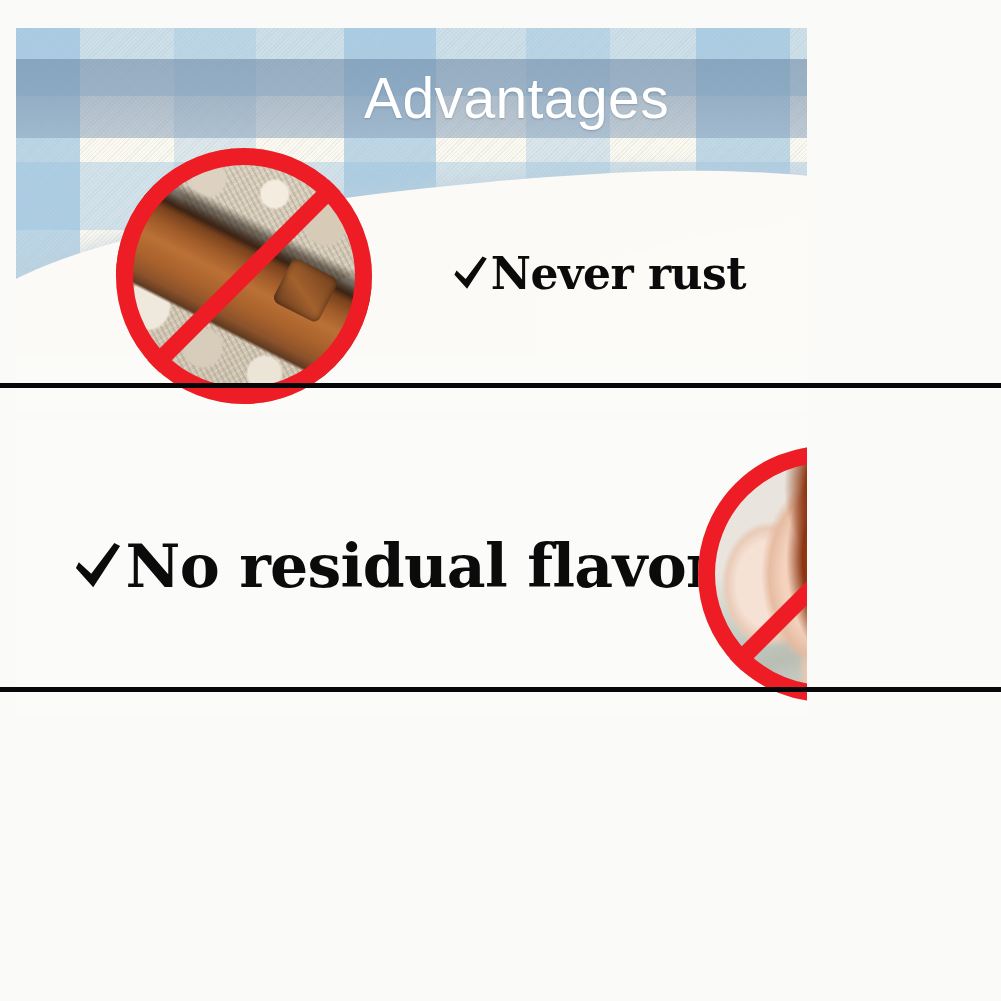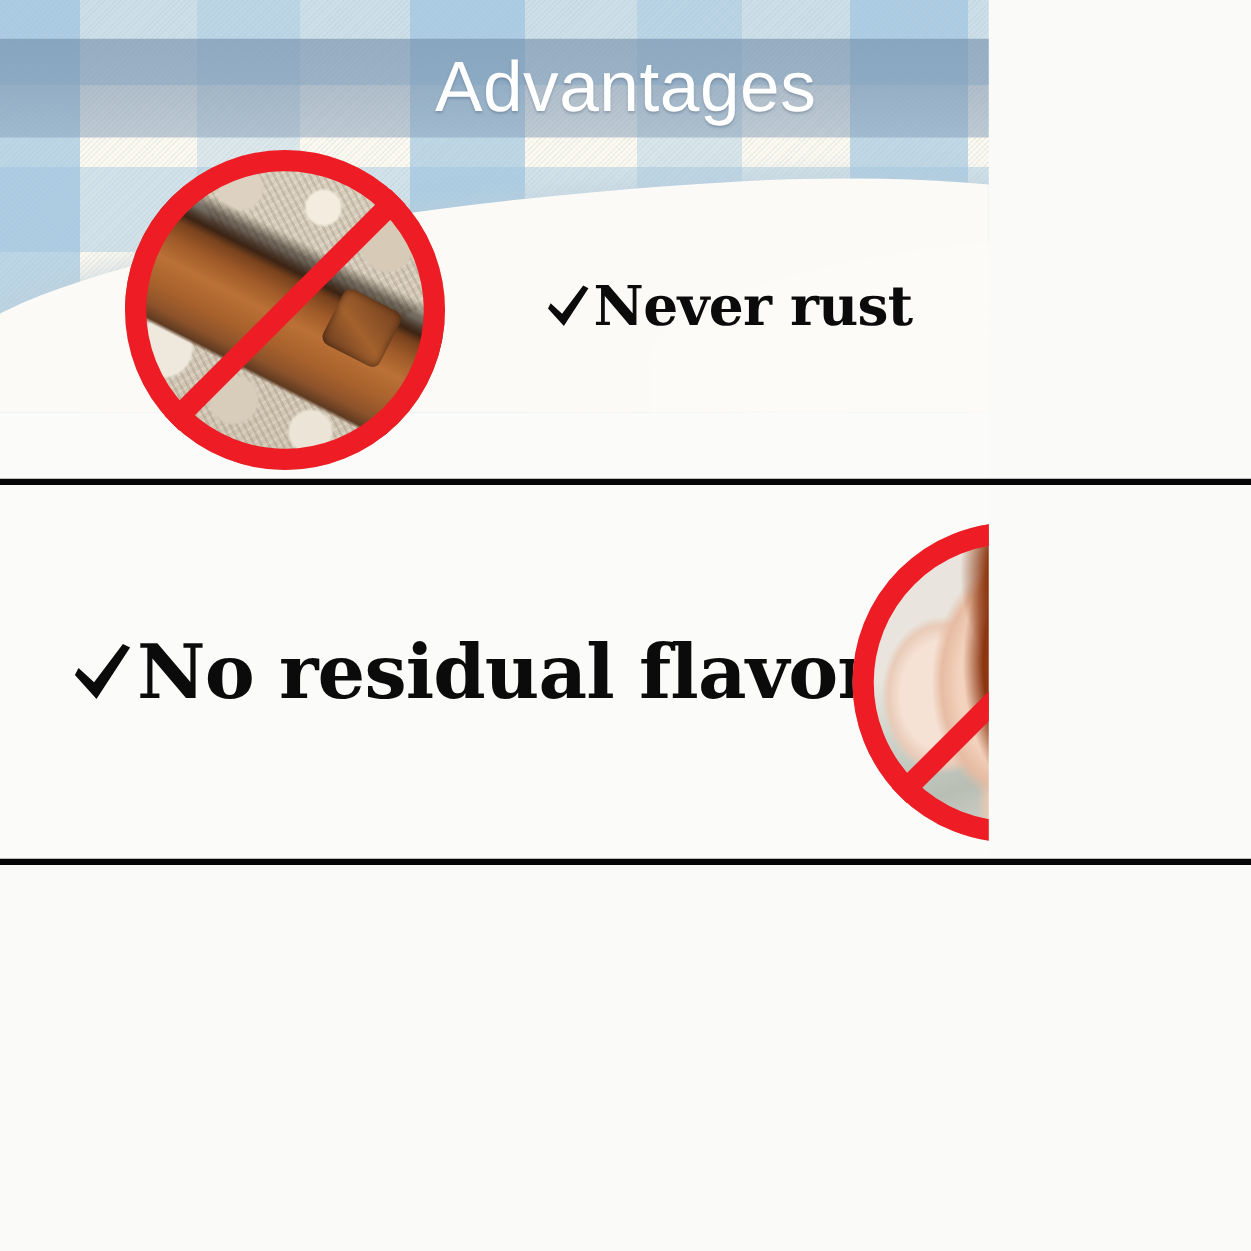--- a/index.html
+++ b/index.html
@@ -11,21 +11,21 @@
     overflow:hidden;
   }
   .sheet{
     position:relative;
     width:1001px;height:1001px;
     background:#fafaf8;
     overflow:hidden;
   }
 
   
-  .panel{position:absolute;left:0;width:791px;overflow:hidden;background:#fbfbf9;}
+  .panel{position:absolute;left:16px;width:791px;overflow:hidden;background:#fbfbf9;margin-top:28px;}
   #panel-1{top:0;height:385px;}
   #panel-2{top:390px;height:298px;}
   #panel-3{top:694px;height:307px;}
 
   .divider{
     position:absolute;left:0;width:1001px;height:5px;
     background:#07070a;
   }
   #divider-1{top:383px;}
   #divider-2{top:687px;}

